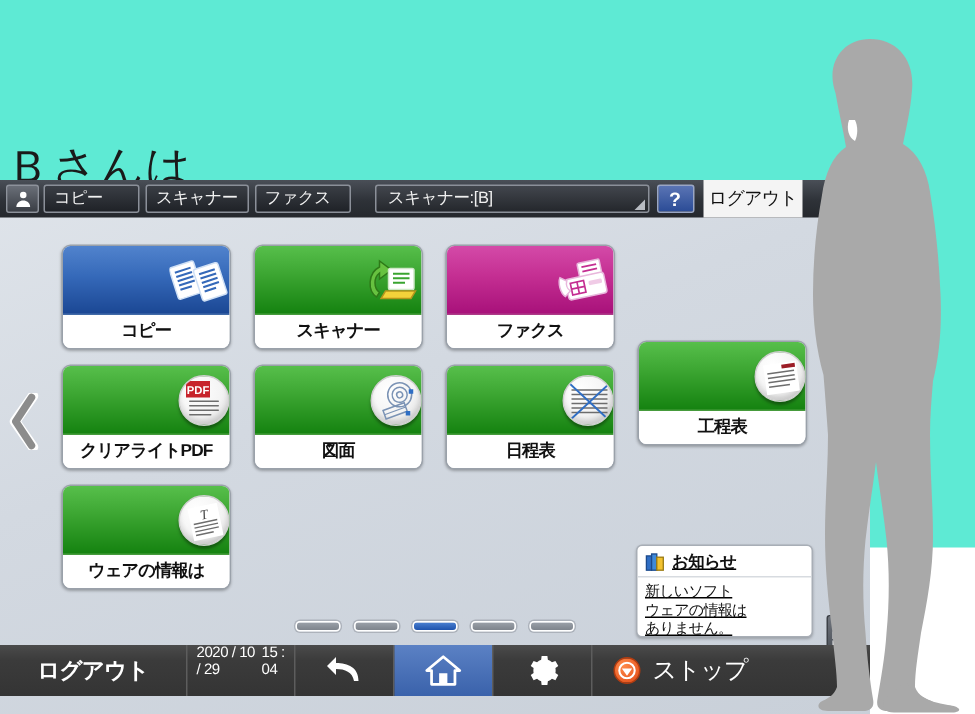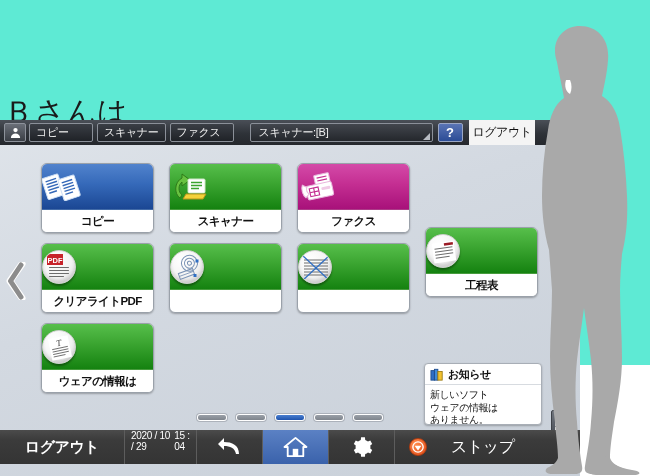--- a/index.html
+++ b/index.html
@@ -81,21 +81,21 @@
   .tiles { position:absolute; left:0; top:25px; width:580px; height:285px; }
   .tile {
     position:absolute; width: 113px; height: 70px;
     border-radius: 6px; background:#fff;
     border: 1px solid #9aa1aa;
     box-shadow: 0 1px 2px rgba(0,0,0,.28);
     overflow:hidden;
   }
   .tile .art {
     height: 46px; width:100%;
-    display:flex; align-items:center; justify-content:flex-start;
+    display:flex; align-items:center; justify-content:flex-end;
     border-bottom: 1px solid rgba(0,0,0,.18);
   }
   .tile .lab {
     height: 23px; line-height: 23px; text-align:center;
     font-size: 11.5px; color:#111; font-weight: bold;
     letter-spacing: -0.6px; background:#fff;
   }
   .art.blue   { background: linear-gradient(#5183cd 0%,#3569b9 45%,#1b4794 100%); }
   .art.green  { background: linear-gradient(#57bf4b 0%,#3aa430 45%,#158210 100%); }
   .art.pink   { background: linear-gradient(#d44aa8 0%,#c42e92 45%,#a8117a 100%); }
@@ -114,20 +114,21 @@
   .navleft {
     position:absolute; left:4px; top:142px; width:22px; height:38px;
   }
 
   
   .notice {
     position:absolute; left:424px; top:218px; width:118px; height:62px;
     background:#fff; border:1px solid #a8aeb6; border-radius:4px;
     box-shadow: 0 1px 2px rgba(0,0,0,.25);
     overflow:hidden;
+    text-decoration:underline;
   }
   .notice-hd {
     display:flex; align-items:center; gap:4px;
     padding: 3px 5px 2px 5px;
     font-size: 11px; font-weight:bold; color:#111; letter-spacing:-0.5px;
     border-bottom: 1px solid #d7dbe0;
   }
   .notice-bd {
     padding: 4px 5px; font-size: 10px; line-height: 12.5px;
     color:#111; letter-spacing:-0.5px; white-space: pre-line;
@@ -171,21 +172,21 @@
     width: 72px; display:flex; flex-direction:row; justify-content:center;
     padding-left:6px; font-size:10px; line-height:11px; letter-spacing:-0.3px;
     border-right:1px solid #5d5d5d;
   }
   .bb-btn {
     width: 66px; display:flex; align-items:center; justify-content:center;
     border-right:1px solid #5d5d5d;
   }
   .bb-btn.home { background: linear-gradient(#5b81c4,#3a62ab); }
   .bb-stop {
-    flex:1; display:flex; align-items:center; gap:24px; padding-left:14px;
+    flex:1; display:flex; align-items:center; gap:8px; padding-left:14px;
   }
   .stop-ic {
     width:18px; height:18px; border-radius:50%;
     background: radial-gradient(circle at 35% 30%, #ff8a4a, #e04a16);
     border:1px solid #b23c10;
     display:flex; align-items:center; justify-content:center;
   }
   .bb-stop .txt { font-size:16px; letter-spacing:-0.5px; }
 
   
@@ -316,39 +317,41 @@
                 <circle cx="20" cy="13" r="5" fill="none" stroke="#7b93b5" stroke-width="1"></circle>
                 <circle cx="20" cy="13" r="2" fill="none" stroke="#7b93b5" stroke-width="1"></circle>
                 <rect x="6" y="19" width="15" height="6" fill="none" stroke="#7b93b5" stroke-width="1"></rect>
                 <line x1="6" y1="22" x2="21" y2="22" stroke="#7b93b5" stroke-width="0.8"></line>
               </g>
               <rect x="24.5" y="8.5" width="3" height="3" fill="#2f6ec4"></rect>
               <rect x="22.5" y="23" width="3" height="3" fill="#2f6ec4"></rect>
             </svg>
           </div>
         </div>
+        <div class="lab">図面</div>
       </div>
 
       <div class="tile" style="left:297px; top:98px;">
         <div class="art green">
           <div class="disc">
             <svg viewBox="0 0 34 34" style="position:absolute;left:0;top:0;width:34px;height:34px;" aria-hidden="true">
               <g stroke="#6d6d6d" stroke-width="1">
                 <line x1="5" y1="9" x2="29" y2="9"></line>
                   <line x1="5" y1="12" x2="29" y2="12"></line>
                 <line x1="5" y1="15" x2="29" y2="15"></line>
                   <line x1="5" y1="18" x2="29" y2="18"></line>
                 <line x1="5" y1="21" x2="29" y2="21"></line>
                   <line x1="5" y1="24" x2="29" y2="24"></line>
               </g>
               <line x1="3" y1="4" x2="31" y2="30" stroke="#2f6ec4" stroke-width="1.2"></line>
               <line x1="31" y1="4" x2="3" y2="30" stroke="#2f6ec4" stroke-width="1.2"></line>
             </svg>
           </div>
         </div>
+        <div class="lab">日程表</div>
       </div>
 
       <div class="tile" style="left:425px; top:82px;">
         <div class="art green">
           <div class="disc">
             <svg viewBox="0 0 34 34" style="position:absolute;left:0;top:0;width:34px;height:34px;" aria-hidden="true">
               <g transform="rotate(-8 17 17)">
                 <rect x="6" y="7" width="22" height="20" fill="#fff"></rect>
                 <line x1="18" y1="9.5" x2="27" y2="9.5" stroke="#9b1c26" stroke-width="2.6"></line>
                 <g stroke="#6d6d6d" stroke-width="1">

